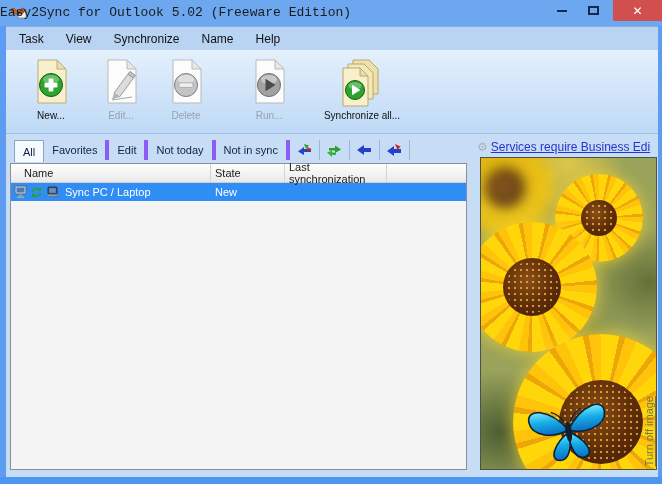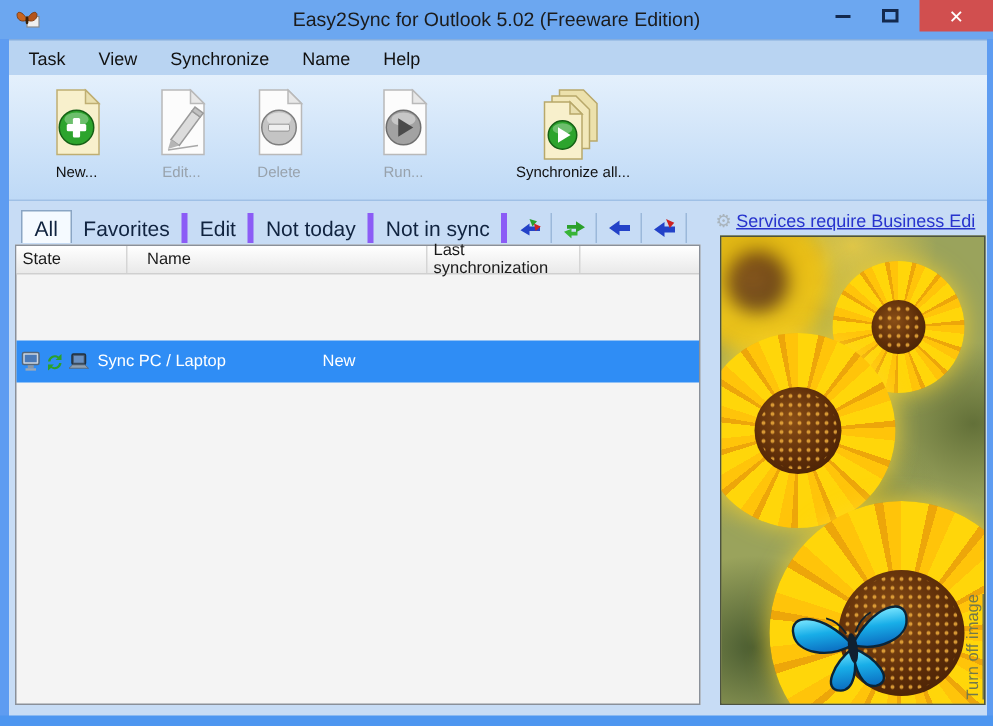--- a/index.html
+++ b/index.html
@@ -3,22 +3,22 @@
 <meta charset="utf-8">
 <style>
   * { box-sizing: border-box; margin: 0; padding: 0; }
   html,body { background:#fff; }
   body { font-family: "Liberation Sans", sans-serif; }
   .stage { position:relative; width:662px; height:484px; background:#c7dcf5; overflow:hidden; }
 
   
   .titlebar { position:absolute; left:0; top:0; width:100%; height:26px; background:#6ca7f0; }
   .app-icon { position:absolute; left:10px; top:6px; width:18px; height:14px; }
-  .title { position:absolute; left:0; right:0; top:0; height:44px; line-height:25px; text-align:center;
-           font-size:13px; color:#1b1b1b; }
+  .title { position:absolute; left:0; right:0; top:0; height:44px; line-height:25px; 
+           font-size:13px; color:#1b1b1b;font-family:Liberation Mono, monospace; }
   .winbtn { position:absolute; top:0; height:21px; display:flex; align-items:center; justify-content:center; cursor:default; }
   .winbtn.min { right:86px; width:28px; }
   .winbtn.max { right:55px; width:28px; }
   .winbtn.close { right:0; width:49px; background:#d14f4f; color:#fff; font-size:12px; }
   .glyph-min { width:10px; height:2px; background:#13294e; }
   .glyph-max { width:11px; height:9px; border:2px solid #13294e; }
 
   
   .b-left  { position:absolute; left:0; top:26px; bottom:0; width:6px; background:#5e9cf1; z-index:40; }
   .b-right { position:absolute; right:0; top:26px; bottom:0; width:4px; background:#5e9cf1; z-index:40; }
@@ -33,37 +33,37 @@
   
   .toolbar { position:absolute; left:0; top:50px; width:100%; height:84px;
              background:linear-gradient(#e4f0fc,#bed9f6); border-bottom:1px solid #9fc0e6; }
   .tb-btn { position:absolute; top:9px; width:70px; text-align:center; }
   .tb-btn.wide { width:104px; }
   .tb-icon { display:flex; justify-content:center; height:48px; }
   .tb-label { display:block; margin-top:3px; font-size:10px; color:#101010; }
   .tb-btn.disabled .tb-label { color:#98a2ac; }
 
   
-  .tabstrip { position:absolute; left:14px; top:140px; height:22px; display:flex; align-items:flex-end;
-              font-size:14px; color:#10233f; z-index:5; }
+  .tabstrip { position:absolute; left:14px; top:140px; height:22px; display:flex; 
+              font-size:11px; color:#10233f; z-index:5; }
   .tab { height:20px; line-height:20px; padding:0 8px; border-right:4px solid #8b5cf6; white-space:nowrap; }
   .tab.selected { background:#f5faff; border:1px solid #8aa5c4; border-bottom:none; height:22px; line-height:22px; }
   .icon-tab { width:30px; height:20px; display:flex; align-items:center; justify-content:center;
               border-right:1px solid #9bb8da; }
 
   
   .listbox { position:absolute; left:10px; top:163px; width:457px; height:307px;
              background:#f4f4f4; border:1px solid #8a9099; z-index:4; }
   .lheader { display:flex; height:19px; background:linear-gradient(#ffffff,#e9e9e9);
              border-bottom:1px solid #cfcfcf; font-size:11px; color:#1a1a1a; }
   .hcell { border-right:1px solid #d5d5d5; display:flex; align-items:center; }
   .h-name { width:200px; padding-left:13px; }
   .h-state { width:74px; padding-left:4px; }
   .h-last { width:102px; padding-left:4px; }
-  .lrow { display:flex; height:28px; align-items:center; font-size:11px; color:#111;margin-top:44px; }
+  .lrow { display:flex; height:18px; align-items:center; font-size:11px; color:#111; }
   .lrow.selected { background:#2f8df5; color:#fff; }
   .c-name { width:200px; padding-left:3px; display:flex; align-items:center; }
   .c-state { width:74px; padding-left:4px; }
   .c-last { width:102px; padding-left:4px; }
   .row-icons { display:flex; align-items:center; gap:2px; margin-right:5px; }
 
   
   .services { position:absolute; left:477px; top:138px; width:182px; height:17px;
               display:flex; align-items:center; gap:3px; }
   .gear { color:#a9b4bc; font-size:12px; line-height:1; }
@@ -175,21 +175,21 @@
           <path d="M7 1h19l9 9v34H7z" fill="#fcfcfc" stroke="#b9b9b9"></path>
           <path d="M26 1l9 9h-9z" fill="#e8e8e8" stroke="#b9b9b9"></path>
           <circle cx="20" cy="26" r="11.5" fill="#a2a2a2" stroke="#6e6e6e"></circle>
           <ellipse cx="20" cy="20.5" rx="8" ry="4.5" fill="rgba(255,255,255,0.4)"></ellipse>
           <path d="M16.5 19.8 l10 6.2 -10 6.2 z" fill="#4b4b4b"></path>
         </svg>
       </span>
       <span class="tb-label">Run...</span>
     </div>
 
-    <div class="tb-btn wide" style="left:330px">
+    <div class="tb-btn wide" style="left:310px">
       <span class="tb-icon">
         <svg width="46" height="48" viewBox="0 0 46 48">
           <path d="M14 1h16l9 9v25H14z" fill="#ece1ac" stroke="#b8a86a"></path>
           <path d="M9 5h16l9 9v26H9z" fill="#f2e8ba" stroke="#b8a86a"></path>
           <path d="M4 9h17l8 8v30H4z" fill="#f8f0cc" stroke="#b8a86a"></path>
           <path d="M21 9l8 8h-8z" fill="#e9dfae" stroke="#b8a86a"></path>
           <circle cx="16" cy="31" r="9.5" fill="#2da42d" stroke="#156015"></circle>
           <ellipse cx="16" cy="26.8" rx="6.6" ry="3.6" fill="rgba(255,255,255,0.3)"></ellipse>
           <path d="M13 25.8 l8.4 5.2 -8.4 5.2 z" fill="#fff"></path>
         </svg>
@@ -225,22 +225,22 @@
     <div class="icon-tab">
       <svg width="16" height="13" viewBox="0 0 16 13">
         <path d="M15 5 v4 H8 v3 L1 7 8 2 v3 z" fill="#2342c8"></path>
         <path d="M9 0 l5.5 2.5 -3 3.5 z" fill="#cc2222"></path>
       </svg>
     </div>
   </div>
 
   <div class="listbox">
     <div class="lheader">
+      <div class="hcell h-name">Name</div>
       <div class="hcell h-state">State</div>
-      <div class="hcell h-name">Name</div>
       <div class="hcell h-last">Last synchronization</div>
     </div>
     <div class="lrow selected">
       <div class="c-name">
         <span class="row-icons">
           <svg width="14" height="14" viewBox="0 0 14 14">
             <rect x="1" y="1" width="11" height="8" rx="1" fill="#ccd6e2" stroke="#55677a"></rect>
             <rect x="2.5" y="2.5" width="8" height="5" fill="#4a7ab8"></rect>
             <rect x="4.5" y="9.5" width="4" height="2" fill="#8a98a8"></rect>
             <rect x="3" y="11.5" width="7" height="1.6" fill="#9aa8b8"></rect>

